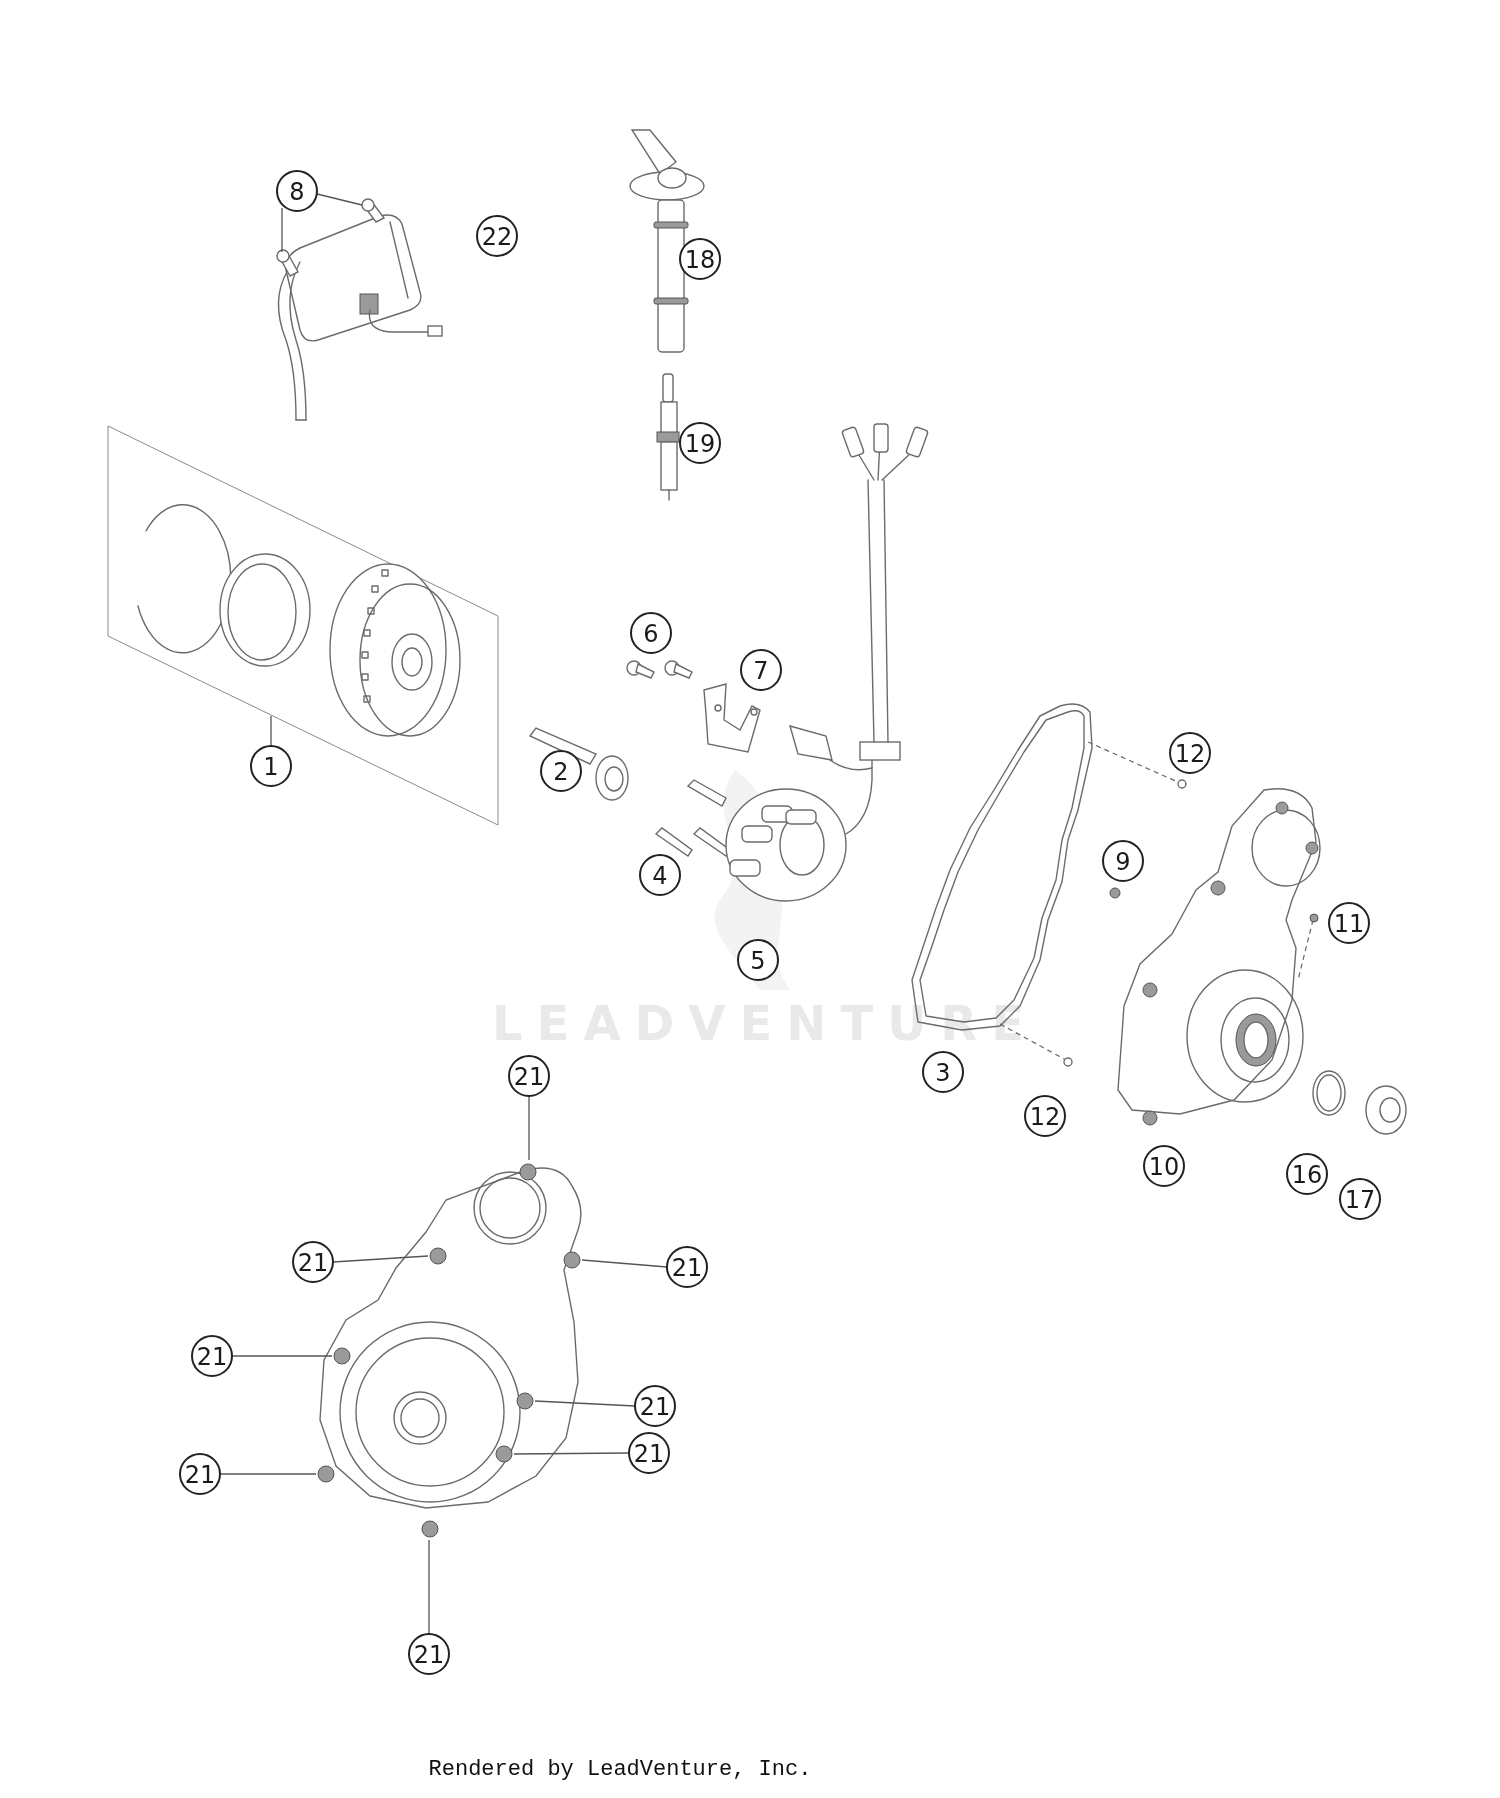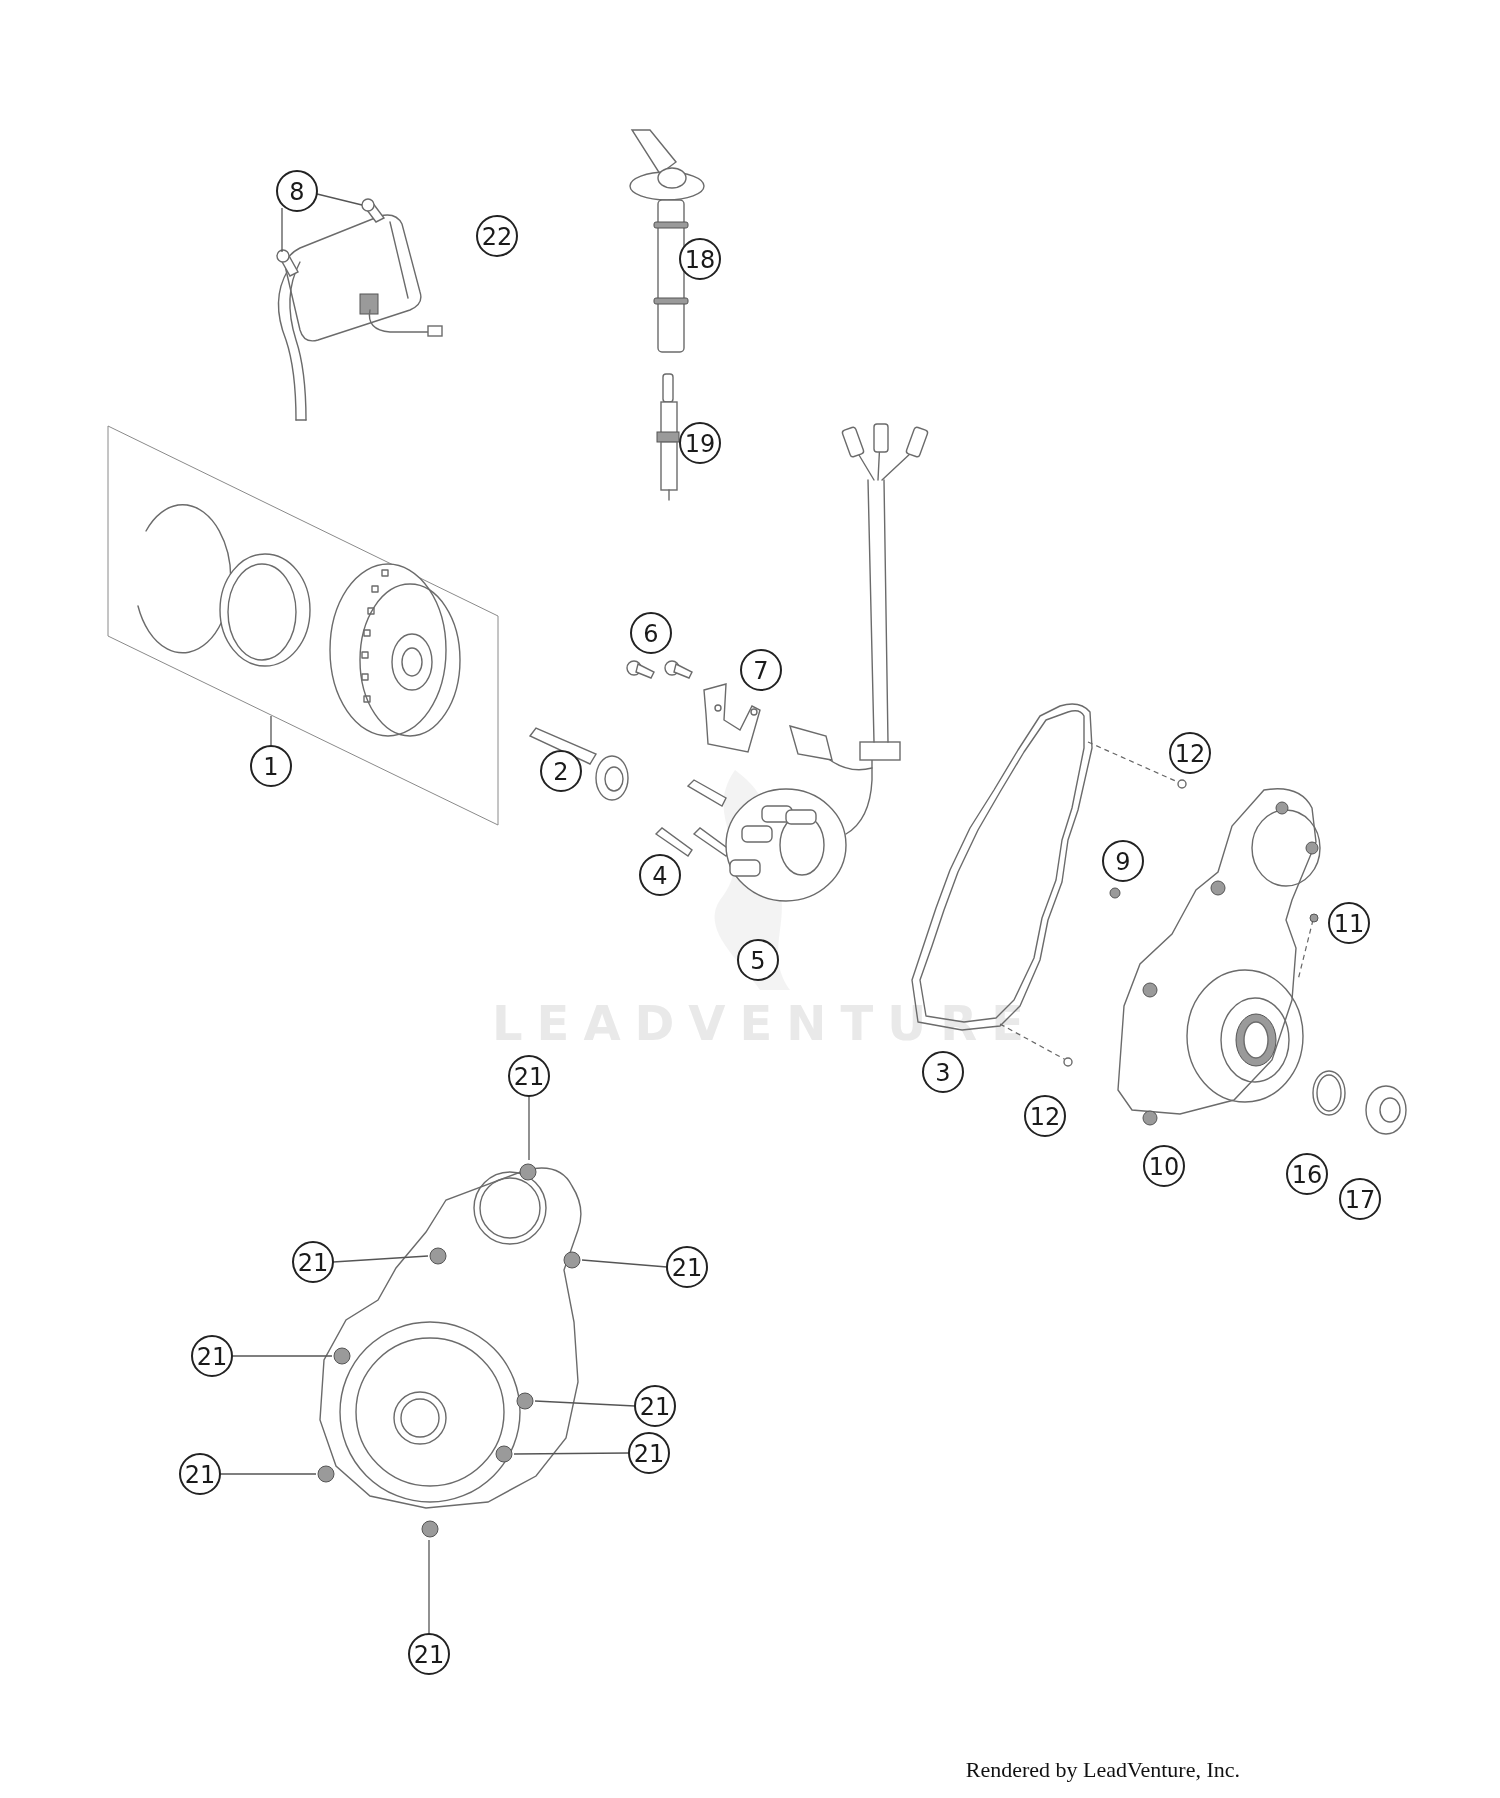--- a/index.html
+++ b/index.html
@@ -8,22 +8,22 @@
   .part { fill:none; stroke:#6b6b6b; stroke-width:1.4; stroke-linejoin:round; stroke-linecap:round; }
   .part-fill { fill:#ffffff; stroke:#6b6b6b; stroke-width:1.4; }
   .part-dark { fill:#9a9a9a; stroke:#555; stroke-width:1; }
   .thin { fill:none; stroke:#8a8a8a; stroke-width:1; }
   .leader { stroke:#555; stroke-width:1.3; fill:none; }
   .leader-dash { stroke:#666; stroke-width:1.2; fill:none; stroke-dasharray:5 4; }
   .callout circle { fill:#ffffff; stroke:#222; stroke-width:2; }
   .callout text { font-family:"DejaVu Sans", sans-serif; font-size:24px; fill:#1a1a1a; text-anchor:middle; dominant-baseline:central; }
   .watermark { font-family:"DejaVu Sans", sans-serif; font-size:48px; font-weight:bold; letter-spacing:14px; fill:#e9e9e9; }
   .footer {
-    position:absolute; left:0; width:1240px; top:1757px; text-align:right;
-    font-family:Liberation Serif, serif; font-size:22px; color:#111;
+    position:absolute; left:0; width:1240px; top:1757px; text-align:center;
+    font-family:Liberation Mono, monospace; font-size:22px; color:#111;
   }
 </style>
 </head>
 <body>
 
 <svg id="diagram" viewBox="0 0 1500 1798" xmlns="http://www.w3.org/2000/svg">
 
   <text class="watermark" x="492" y="1040">LEADVENTURE</text>
   <g opacity="0.25">
     <path d="M735 770 C 700 820, 760 850, 720 900 C 700 930, 740 960, 760 990 L 790 990 C 760 950, 800 910, 770 870 C 750 840, 790 810, 735 770 Z" fill="#cfcfcf"></path>

